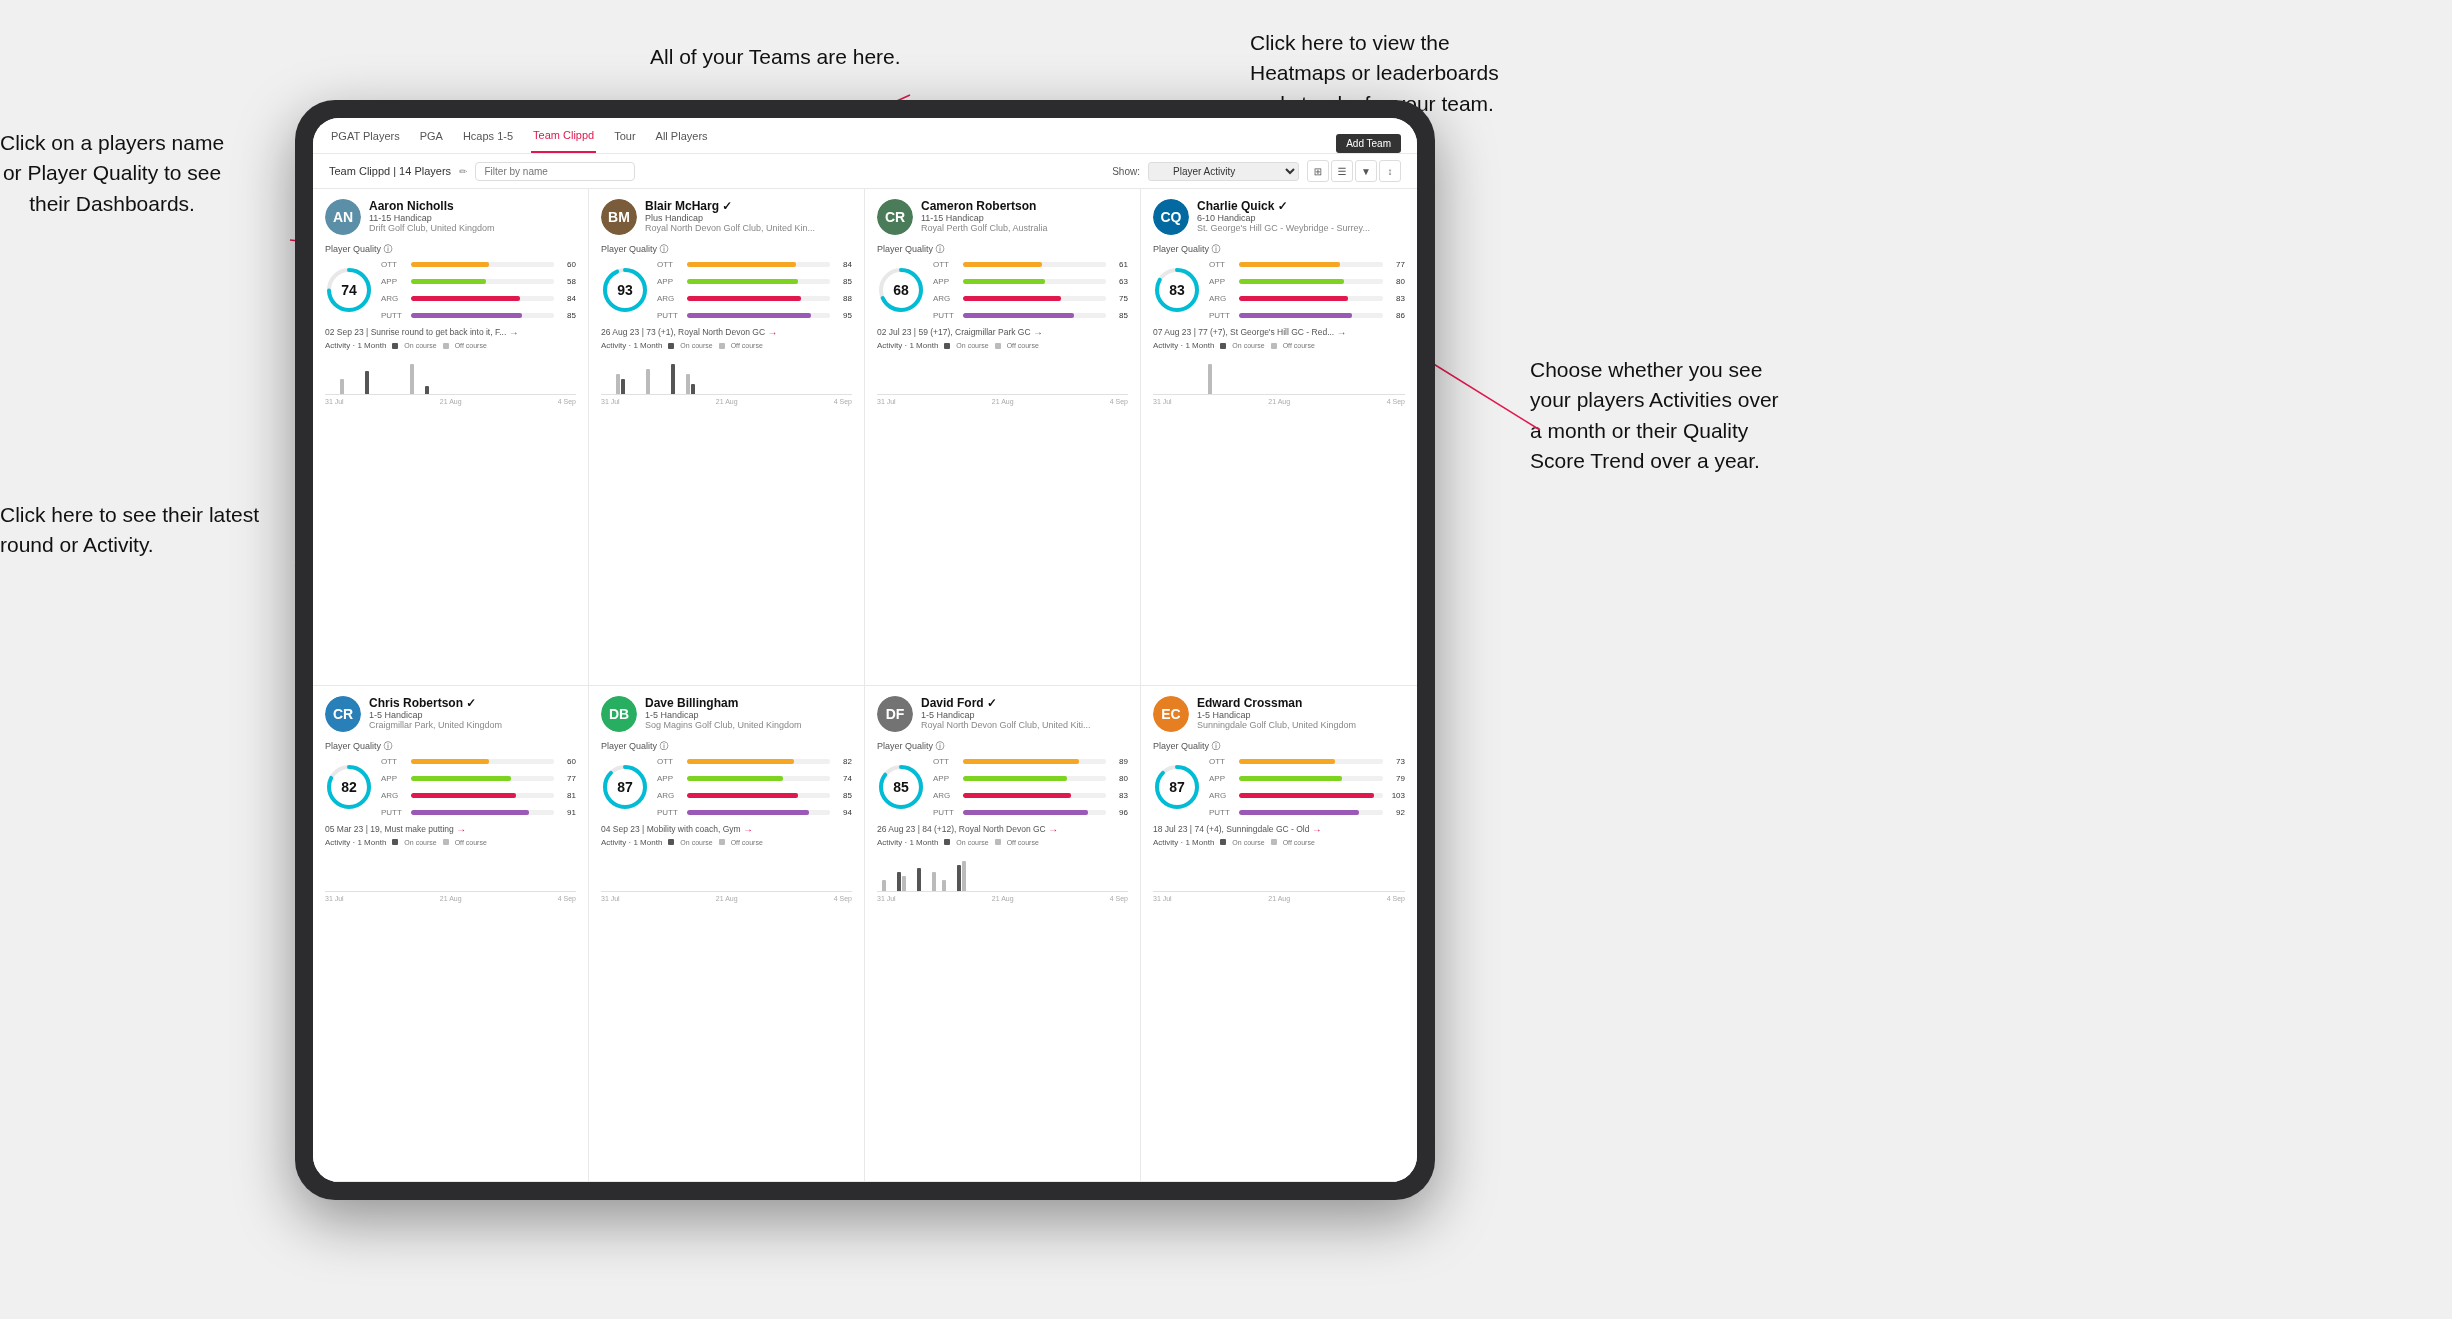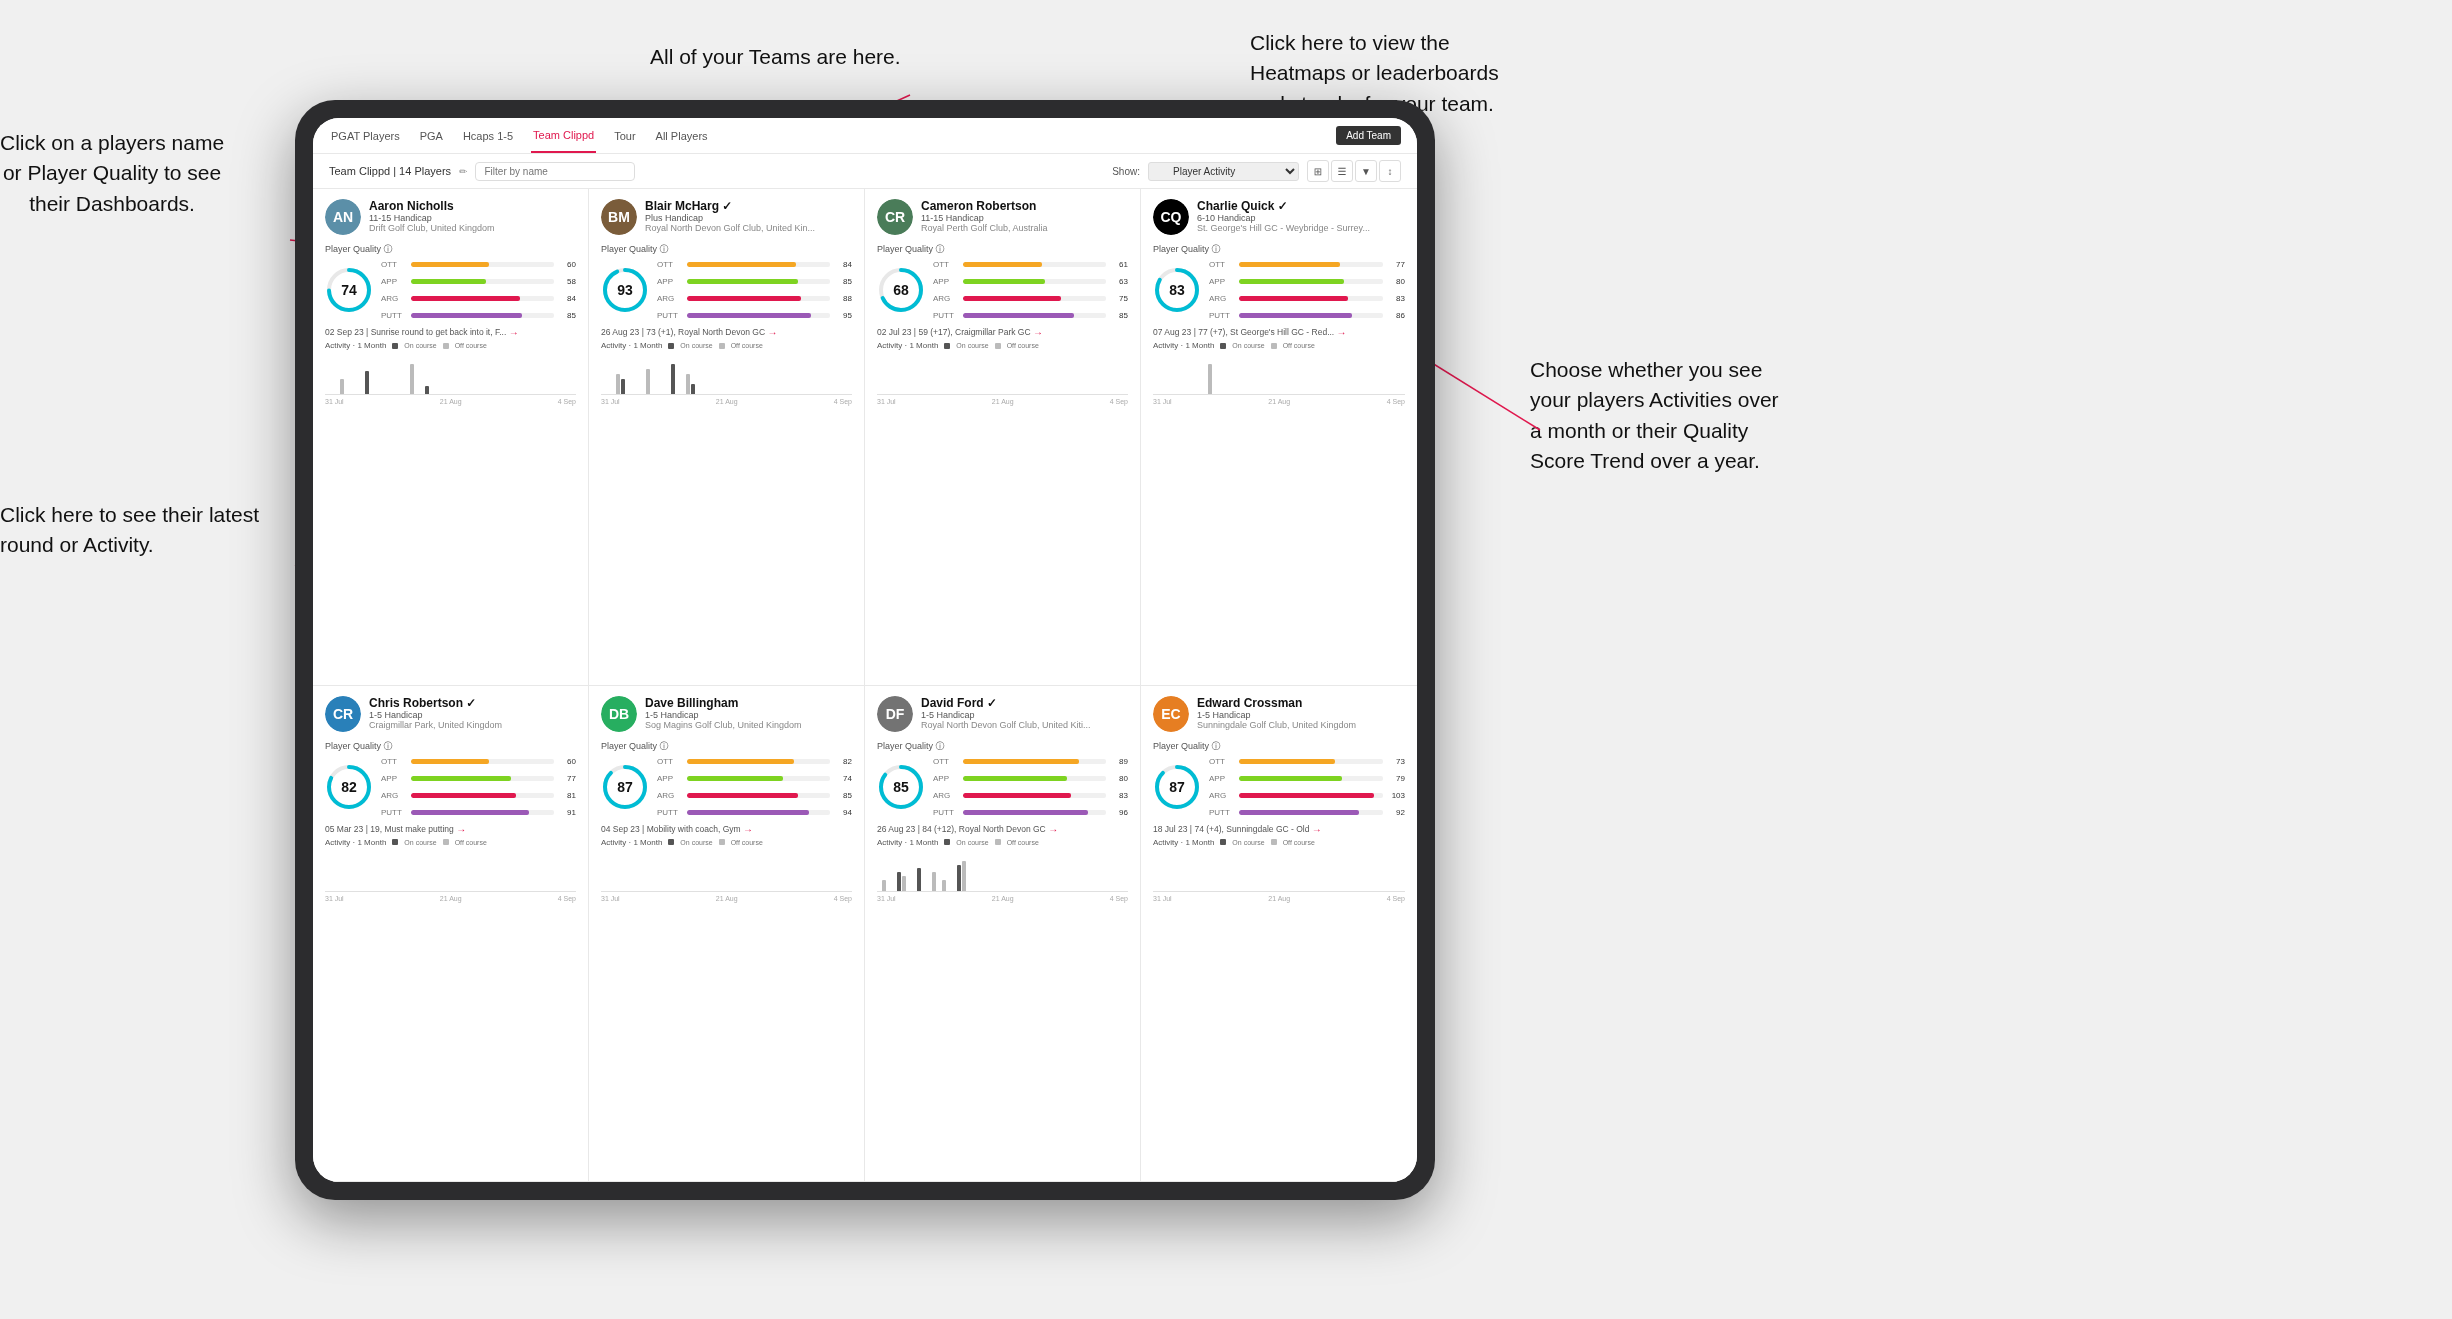--- a/index.html
+++ b/index.html
@@ -83,21 +83,21 @@
       font-size: 13px;
     }
 
     
     .subnav {
       background: #fff;
       border-bottom: 1px solid #e8e8e8;
       padding: 0 16px;
       height: 36px;
       display: flex;
-      align-items: center;
+      align-items: flex-end;
       gap: 16px;
       flex-shrink: 0;
     }
 
     .subnav-link {
       font-size: 11px;
       color: #555;
       cursor: pointer;
       padding: 0 2px;
       height: 100%;
@@ -796,21 +796,21 @@
             <span class="chart-date">31 Jul</span>
             <span class="chart-date">21 Aug</span>
             <span class="chart-date">4 Sep</span>
           </div>
         </div>
       </div>
     </div>
         <div class="player-card">
       <div class="player-header">
         <div class="player-avatar">
-          <div class="avatar-placeholder" style="background:#000000;">CQ</div>
+          <div class="avatar-placeholder" style="background:#0369a1;">CQ</div>
         </div>
         <div class="player-info">
           <div class="player-name">Charlie Quick ✓</div>
           <div class="player-handicap">6-10 Handicap</div>
           <div class="player-club">St. George's Hill GC - Weybridge - Surrey...</div>
         </div>
       </div>
 
       <div class="quality-label">Player Quality ⓘ</div>
       <div class="quality-row">

